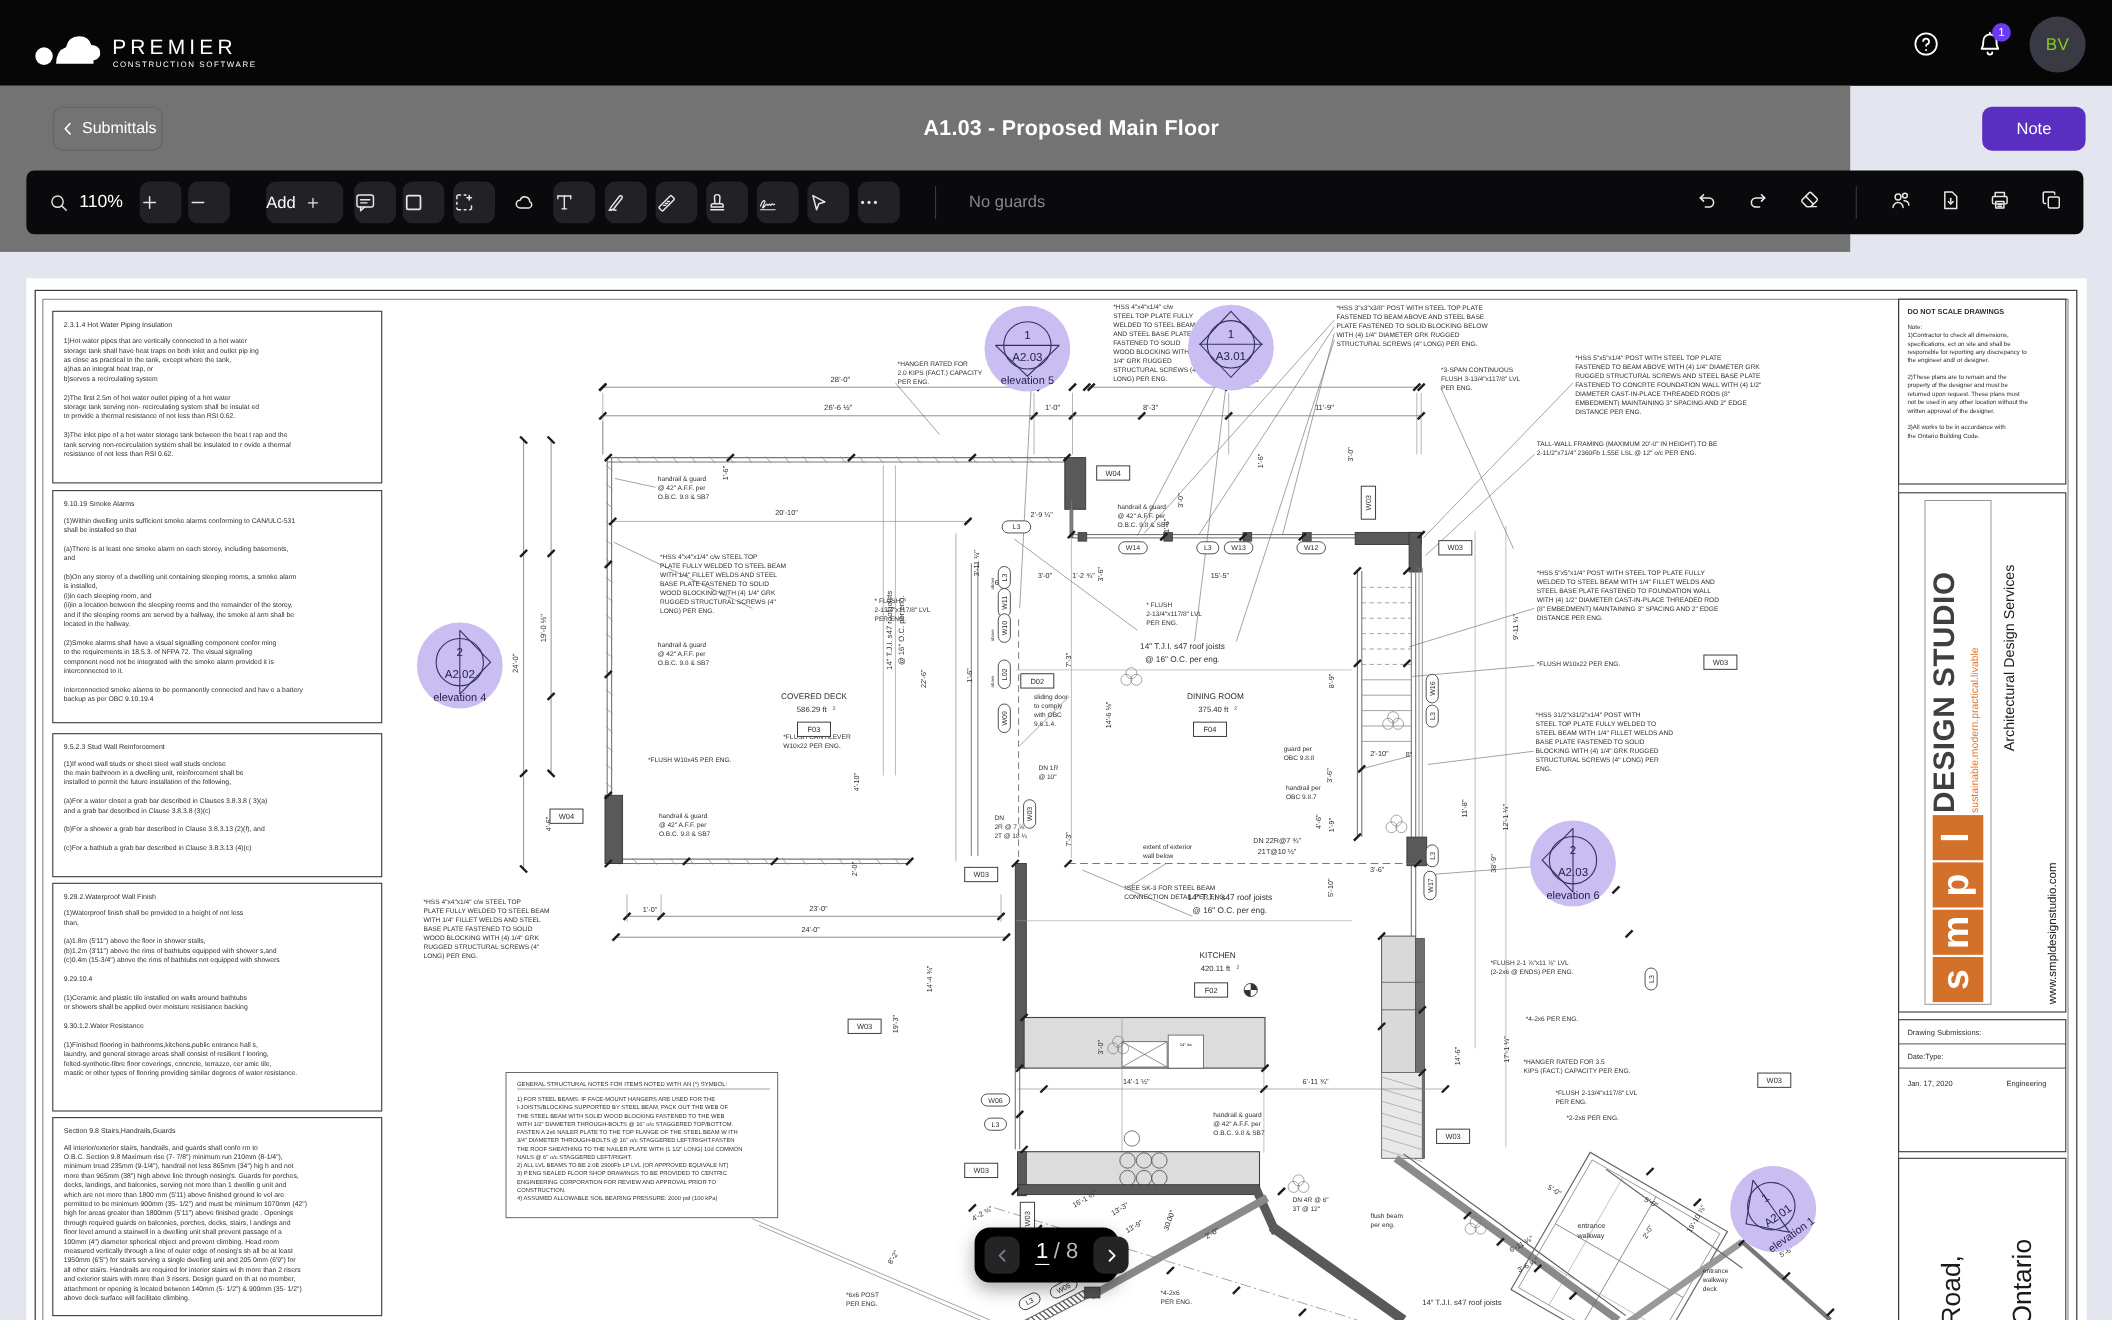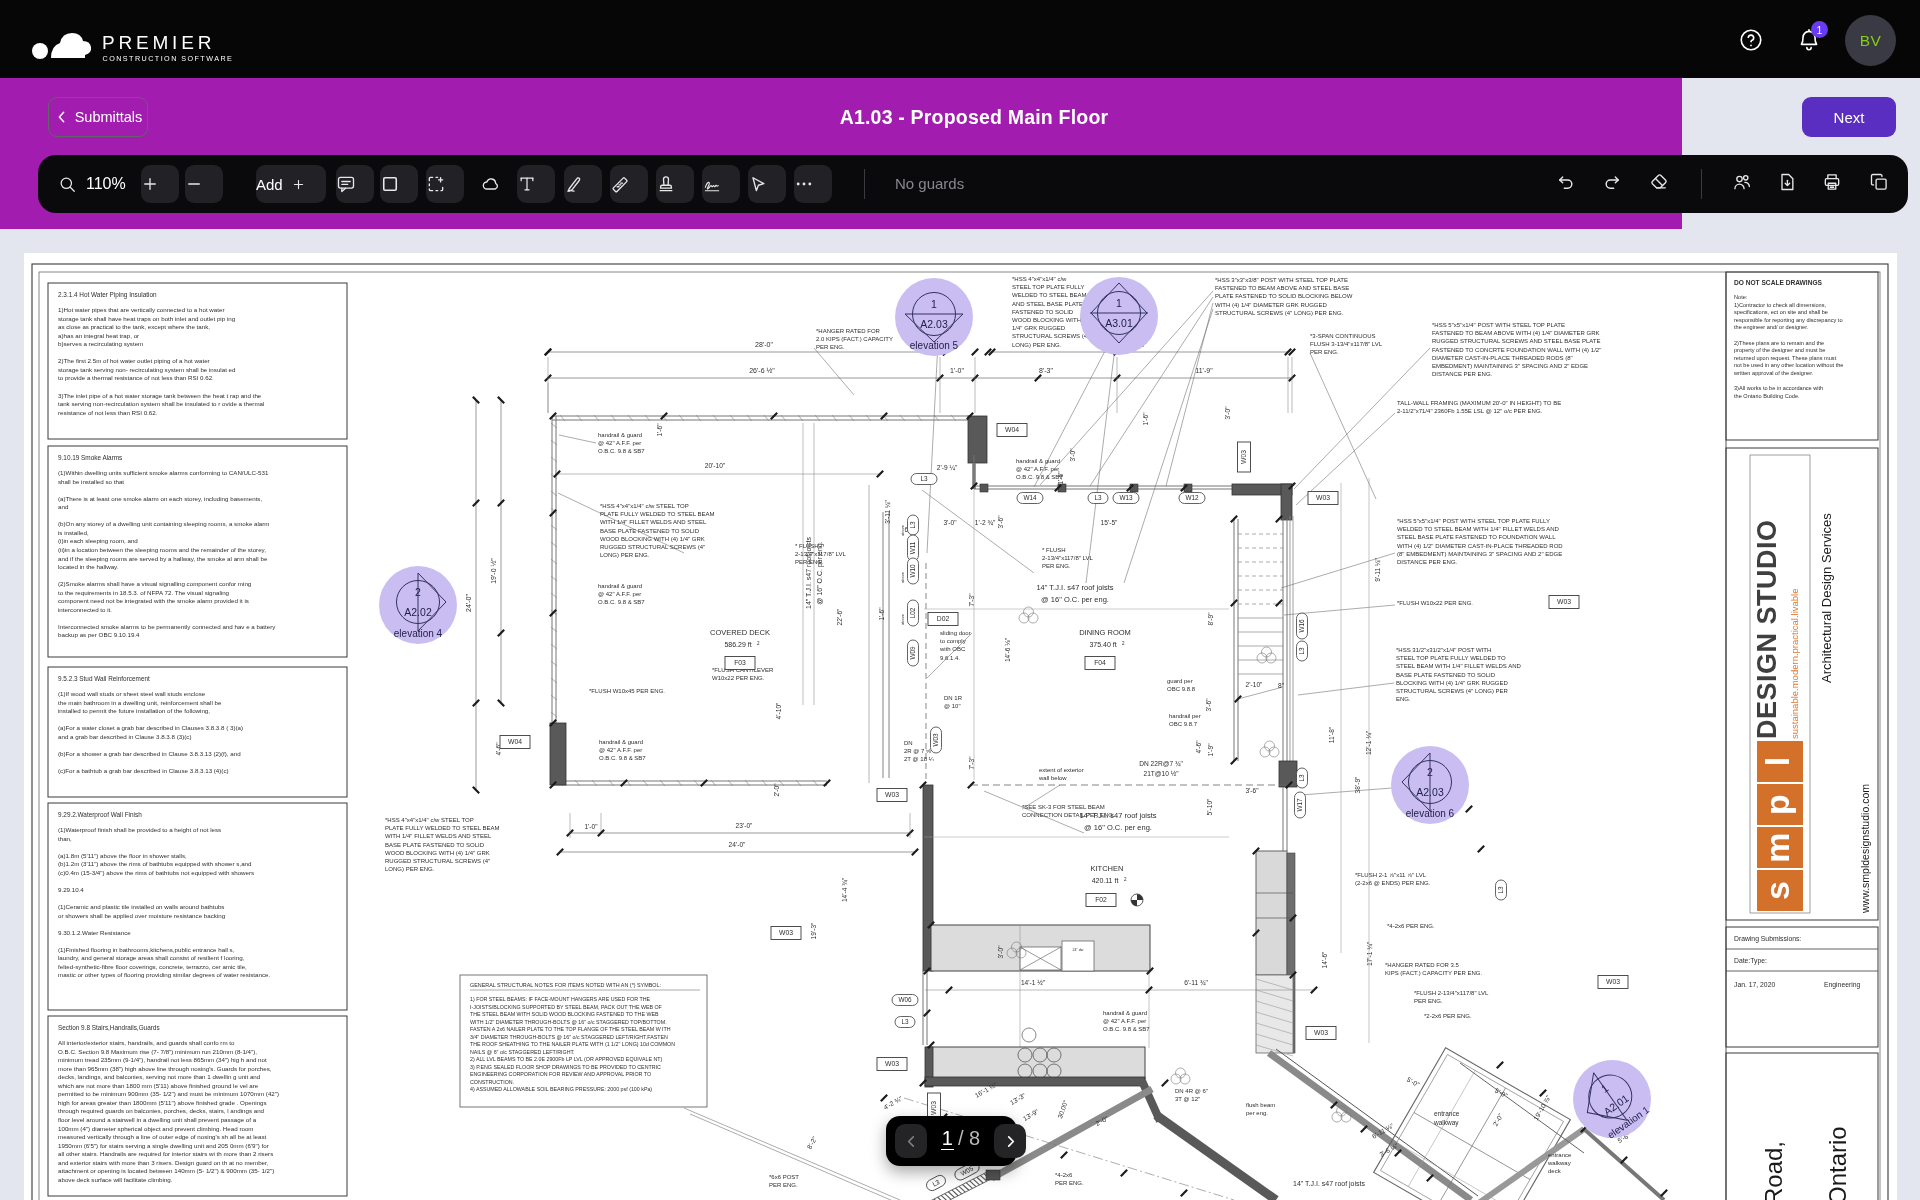--- a/index.html
+++ b/index.html
@@ -3,25 +3,25 @@
 <style>
 *{margin:0;padding:0;box-sizing:border-box}
 body{width:1920px;height:1200px;background:#e4e6ef;font-family:"Liberation Sans",sans-serif;overflow:hidden;position:relative}
 .topbar{position:absolute;left:0;top:0;width:1920px;height:78px;background:#060607}
 .logo{position:absolute;left:32px;top:28px;display:flex;align-items:flex-end}
 .search{position:absolute;left:748px;top:17px;width:419px;height:46px;background:#b7bcc7;border-radius:23px;display:flex;align-items:center;padding:0 18px 0 39px;color:#333a45;font-size:16.5px}
 .search svg{position:absolute;right:24px;top:12px}
 .hicon{position:absolute;top:27px}
 .avatar{position:absolute;left:1845px;top:15px;width:51px;height:51px;border-radius:50%;background:#3a3a44;color:#84cc16;display:flex;align-items:center;justify-content:center;font-size:15.5px;letter-spacing:.3px}
 .badge{position:absolute;left:1811px;top:21px;width:17px;height:17px;border-radius:50%;background:#6a3bf5;color:#fff;font-size:10.5px;display:flex;align-items:center;justify-content:center;z-index:3}
-.subbar{position:absolute;left:0;top:78px;width:1682px;height:151px;background:#a21caf}
+.subbar{position:absolute;left:0;top:78px;width:1682px;height:151px;background:#737373}
 .backbtn{position:absolute;left:48px;top:19px;width:100px;height:40px;border:1px solid #63636c;border-radius:9px;color:#fff;font-size:14.5px;display:flex;align-items:center;justify-content:center;gap:7px}
 .title{position:absolute;left:14px;top:28px;width:1920px;text-align:center;color:#fff;font-size:19.5px;font-weight:bold;letter-spacing:.2px}
 .nextbtn{position:absolute;left:1802px;top:19px;width:94px;height:40px;background:#5a2ec1;border-radius:9px;color:#fff;font-size:15px;display:flex;align-items:center;justify-content:center}
-.toolbar{position:absolute;left:38px;top:77px;width:1870px;height:58px;background:#0a0a0c;border-radius:18px}
+.toolbar{position:absolute;left:24px;top:77px;width:1870px;height:58px;background:#0a0a0c;border-radius:7px}
 .tile{position:absolute;top:10px;width:38px;height:38px;background:#212126;border-radius:9px;display:flex;align-items:center;justify-content:flex-start}
 .addtile{color:#fff;font-size:15px}
 .cloudic{position:absolute;top:10px;width:38px;height:38px;display:flex;align-items:center;justify-content:center}
 .zoomgrp{position:absolute;left:20px;top:10px;height:38px;display:flex;align-items:center;color:#fff;font-size:16px;gap:9px}
 .sep{position:absolute;top:14px;width:1px;height:30px;background:#3a3a40}
 .nopresets{position:absolute;left:857px;top:20px;color:#87878d;font-size:15px}
 .rtool{position:absolute;top:17px}
 .page{position:absolute;left:24px;top:253px;width:1873px;height:947px;background:#fff}
 .pagenav{position:absolute;left:886px;top:1116px;width:131px;height:50px;background:#000000;border-radius:14px;box-shadow:0 6px 16px rgba(0,0,0,.35);z-index:5}
 .navtile{position:absolute;top:8px;width:32px;height:34px;background:#242427;border-radius:10px;display:flex;align-items:center;justify-content:center}
@@ -52,21 +52,21 @@
   <div class="avatar">BV</div>
 </div>
 <div class="subbar">
   <div class="backbtn">
       <svg width="16" height="16" viewBox="0 0 24 24" fill="none" stroke="#fff" stroke-width="2.2" stroke-linecap="round" stroke-linejoin="round">
         <path d="M14.5 5 L8 12 L14.5 19"></path>
       </svg>
       <span style="margin-left:-2px">Submittals</span>
     </div>
   <div class="title">A1.03 - Proposed Main Floor</div>
-  <div class="nextbtn">Next</div>
+  <div class="nextbtn">Note</div>
   <div class="toolbar">
     <div class="zoomgrp">
         <svg width="19" height="19" viewBox="0 0 24 24" fill="none" stroke="#e8e8e8" stroke-width="1.6" stroke-linecap="round" stroke-linejoin="round">
           <circle cx="10.5" cy="10.5" r="6.5"></circle>
           <line x1="15.5" y1="15.5" x2="20.5" y2="20.5"></line>
         </svg>
         <span>110%</span>
       </div>
     <div class="tile" style="left:103px">
         <svg width="18" height="18" viewBox="0 0 24 24" fill="none" stroke="#e8e8e8" stroke-width="1.8" stroke-linecap="round" stroke-linejoin="round">

